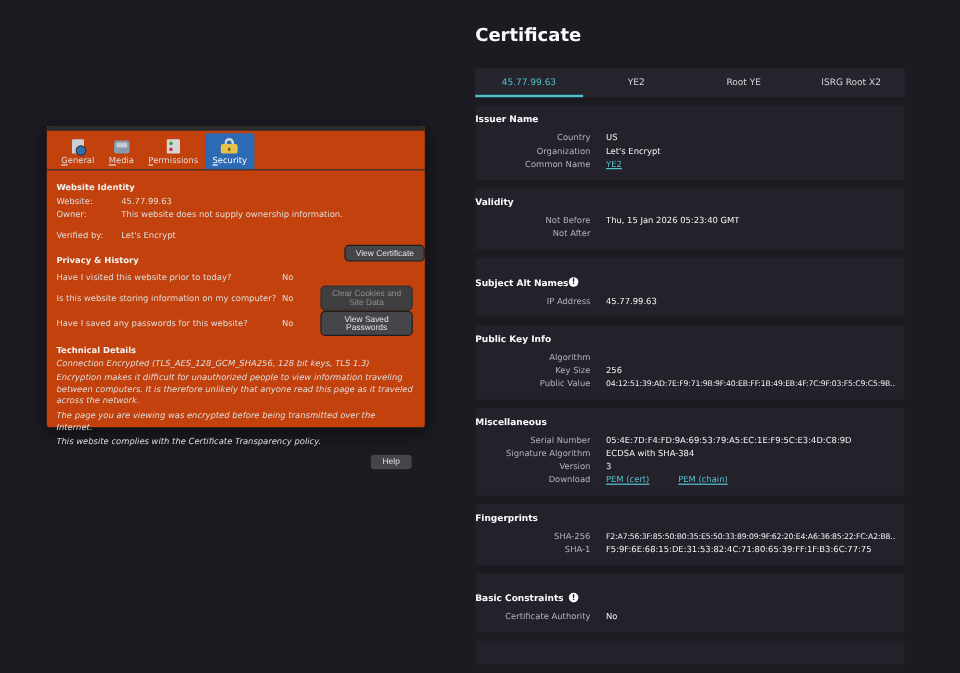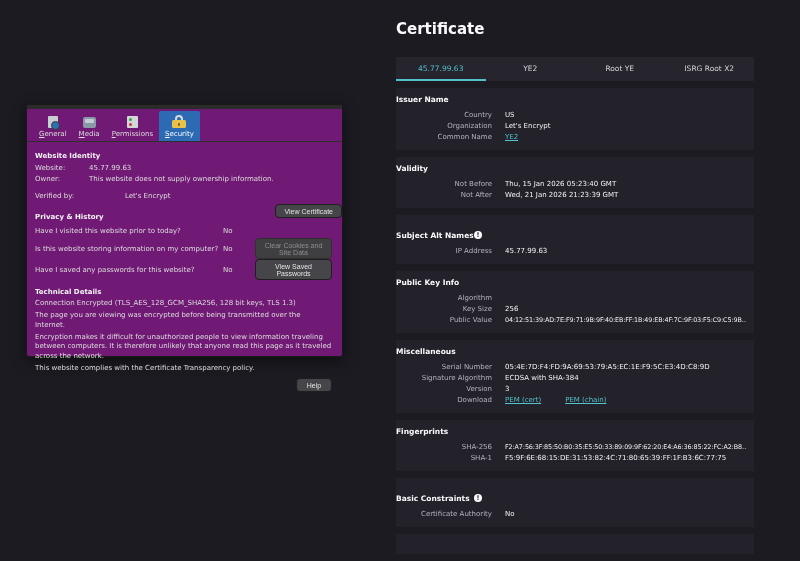--- a/index.html
+++ b/index.html
@@ -1,21 +1,21 @@
 <!DOCTYPE html>
 <html><head>
 <meta charset="utf-8">
 <style>
   * { margin:0; padding:0; box-sizing:border-box; }
   html,body { width:800px; height:561px; overflow:hidden; }
   body { background:#1c1b22; font-family:"DejaVu Sans","Liberation Sans",sans-serif; position:relative; }
 
   
-  .dialog { position:absolute; left:26px; top:104px; width:317px; height:253px;
-            background:#701a75; border:1px solid #1a1a1a; border-radius:3px;
+  .dialog { position:absolute; left:38px; top:104px; width:317px; height:253px;
+            background:#c2410c; border:1px solid #1a1a1a; border-radius:3px;
             color:#dededd; font-size:7px; box-shadow:0 4px 14px rgba(0,0,0,.5); }
   .dialog-topstrip { height:4px; background:#2b2b2b; border-radius:3px 3px 0 0; }
   .pi-tabs { display:flex; align-items:flex-end; padding:2px 0 0 6px; border-bottom:1px solid #2e2e2e; }
   .pi-tab { display:flex; flex-direction:column; align-items:center; gap:2px;
             padding:4px 6px 3px; border-radius:2px 2px 0 0; cursor:default; }
   .pi-tab.active { background:#2d6ab4; color:#fff; }
   .pi-tab-label { display:block; font-size:7px; }
   .pi-tab-label::first-letter { text-decoration:underline; }
 
   .icon-page { width:10px; height:12px; background:#c9ced4; border-radius:1px; position:relative; }
@@ -39,21 +39,21 @@
   .id-label { width:54px; flex:none; }
   .id-value { flex:1; }
   .btn { display:inline-block; background:#45454a; border:1px solid #1e1e1e; border-radius:4px;
          padding:2.5px 8px; font-size:7px; color:#e3e3e2; cursor:default; }
   .btn.disabled { color:#8f8f8f; border-color:#303030; background:#3f3f42; }
   .view-cert-btn { position:absolute; right:0; top:62px; }
   .pr-row { display:flex; align-items:center; min-height:14.5px; }
   .pr-q { width:188px; flex:none; }
   .pr-a { width:32px; flex:none; }
   .pr-btn-area { flex:1; text-align:right; }
-  .td-line { margin:2.5px 0; line-height:9.5px; }
+  .td-line { margin:2.5px 0; line-height:9.5px;font-style:italic; }
   .help-row { text-align:right; margin-top:5px; }
   .help-btn { min-width:36px; text-align:center; }
 
   
   .cert { position:absolute; left:396px; top:20px; width:358px; color:#f4f4f6; }
   .cert-title { font-size:15px; font-weight:bold; color:#fbfbfe; }
   .cert-tabs { display:flex; margin-top:19px; background:#26242c; height:24px; }
   .cert-tab { flex:1; display:flex; align-items:center; justify-content:center;
               font-size:7.5px; color:#d5d5da; cursor:default; border-bottom:2px solid transparent; }
   .cert-tab.active { color:#4ec1cd; border-bottom-color:#4ec1cd; }
@@ -104,21 +104,21 @@
   <div class="pi-content">
     <div class="pi-h">Website Identity</div>
     <div class="id-row">
       <span class="id-label">Website:</span>
       <span class="id-value">45.77.99.63</span>
     </div>
     <div class="id-row">
       <span class="id-label">Owner:</span>
       <span class="id-value">This website does not supply ownership information.</span>
     </div>
-    <div class="id-row" style="margin-top:7px;gap:36px;">
+    <div class="id-row" style="margin-top:7px;">
       <span class="id-label">Verified by:</span>
       <span class="id-value">Let's Encrypt</span>
     </div>
     <button class="btn view-cert-btn">View Certificate</button>
 
     <div class="pi-h" style="margin-top:11px;">Privacy &amp; History</div>
     <div class="pr-row">
       <span class="pr-q">Have I visited this website prior to today?</span>
       <span class="pr-a">No</span>
       <span class="pr-btn-area"></span>
@@ -129,22 +129,22 @@
       <span class="pr-btn-area"><button class="btn disabled">Clear Cookies and Site Data</button></span>
     </div>
     <div class="pr-row">
       <span class="pr-q">Have I saved any passwords for this website?</span>
       <span class="pr-a">No</span>
       <span class="pr-btn-area"><button class="btn">View Saved Passwords</button></span>
     </div>
 
     <div class="pi-h" style="margin-top:8px;">Technical Details</div>
     <div class="td-line">Connection Encrypted (TLS_AES_128_GCM_SHA256, 128 bit keys, TLS 1.3)</div>
+    <div class="td-line">Encryption makes it difficult for unauthorized people to view information traveling between computers. It is therefore unlikely that anyone read this page as it traveled across the network.</div>
     <div class="td-line">The page you are viewing was encrypted before being transmitted over the Internet.</div>
-    <div class="td-line">Encryption makes it difficult for unauthorized people to view information traveling between computers. It is therefore unlikely that anyone read this page as it traveled across the network.</div>
     <div class="td-line">This website complies with the Certificate Transparency policy.</div>
     <div class="help-row">
       <button class="btn help-btn">Help</button>
     </div>
   </div>
 </div>
 
 <div class="cert">
   <div class="cert-title">Certificate</div>
 
@@ -172,21 +172,20 @@
   </div>
 
   <div class="cert-section">
     <div class="sec-title">Validity</div>
     <div class="c-row">
       <span class="c-label">Not Before</span>
       <span class="c-value">Thu, 15 Jan 2026 05:23:40 GMT</span>
     </div>
     <div class="c-row">
       <span class="c-label">Not After</span>
-      <span class="c-value">Wed, 21 Jan 2026 21:23:39 GMT</span>
     </div>
   </div>
 
   <div class="cert-section">
     <div class="sec-headwrap">
       <div class="crit-row"><span class="crit-icon">!</span></div>
       <div class="sec-title">Subject Alt Names</div>
     </div>
     <div class="c-row">
       <span class="c-label">IP Address</span>

